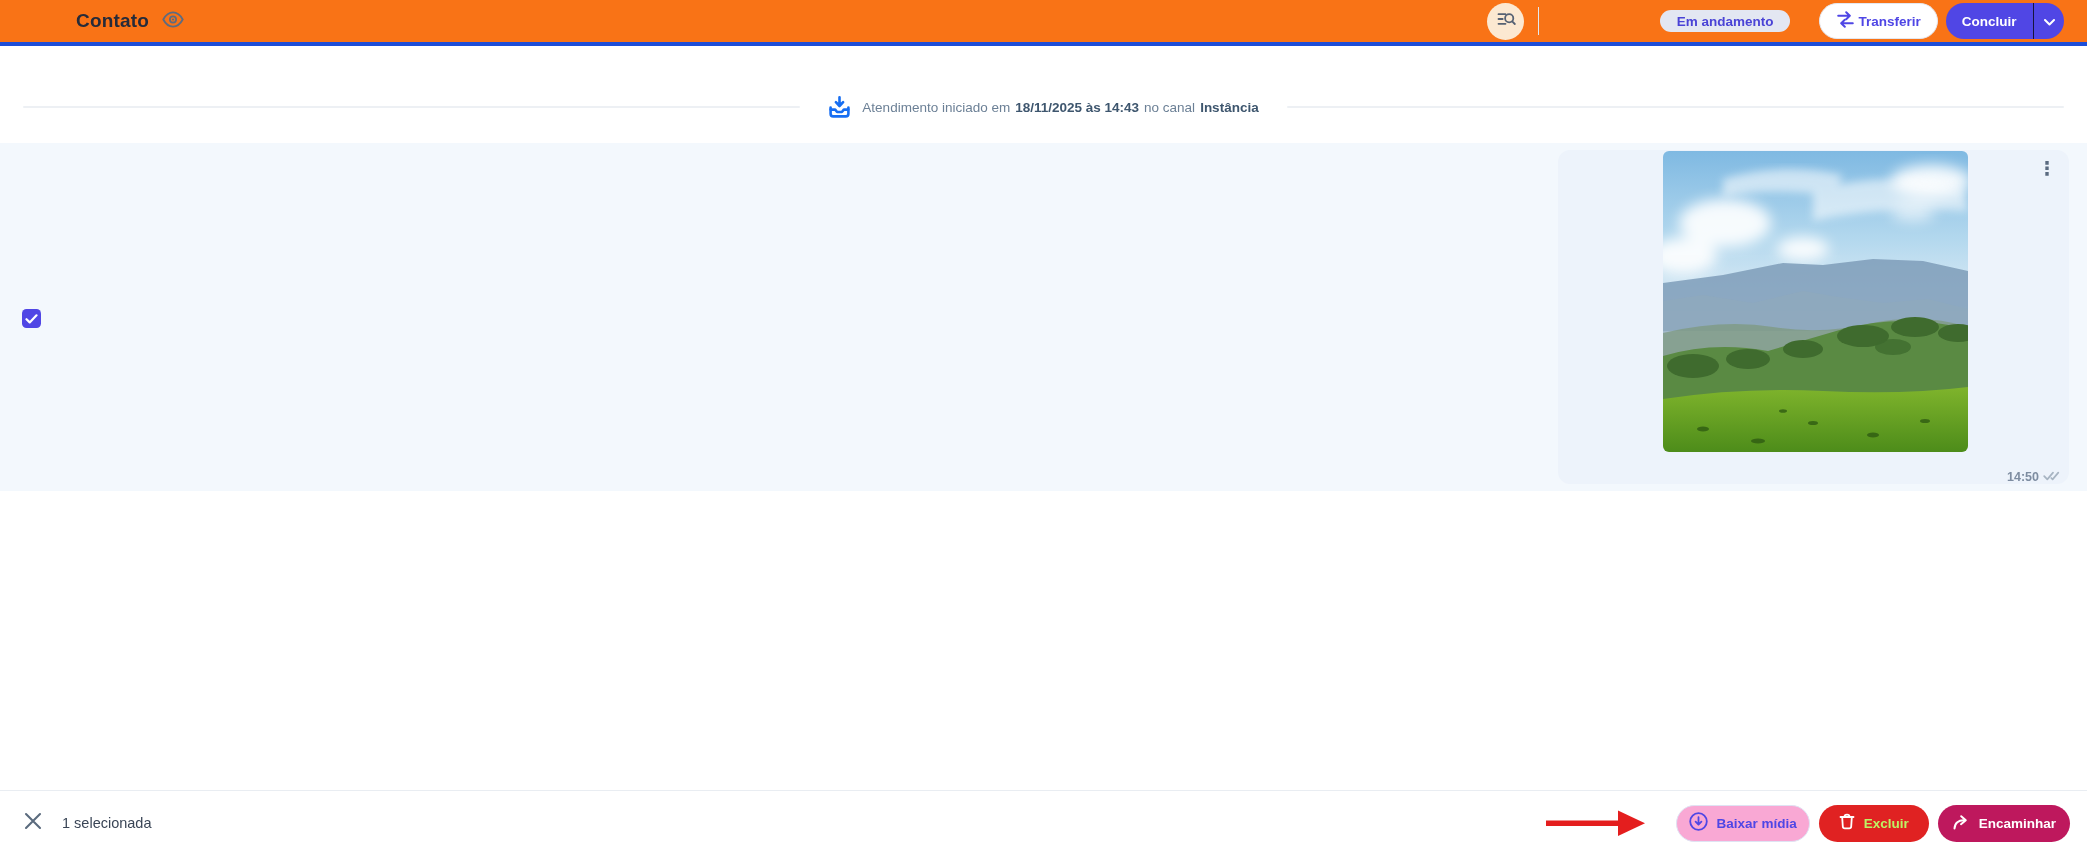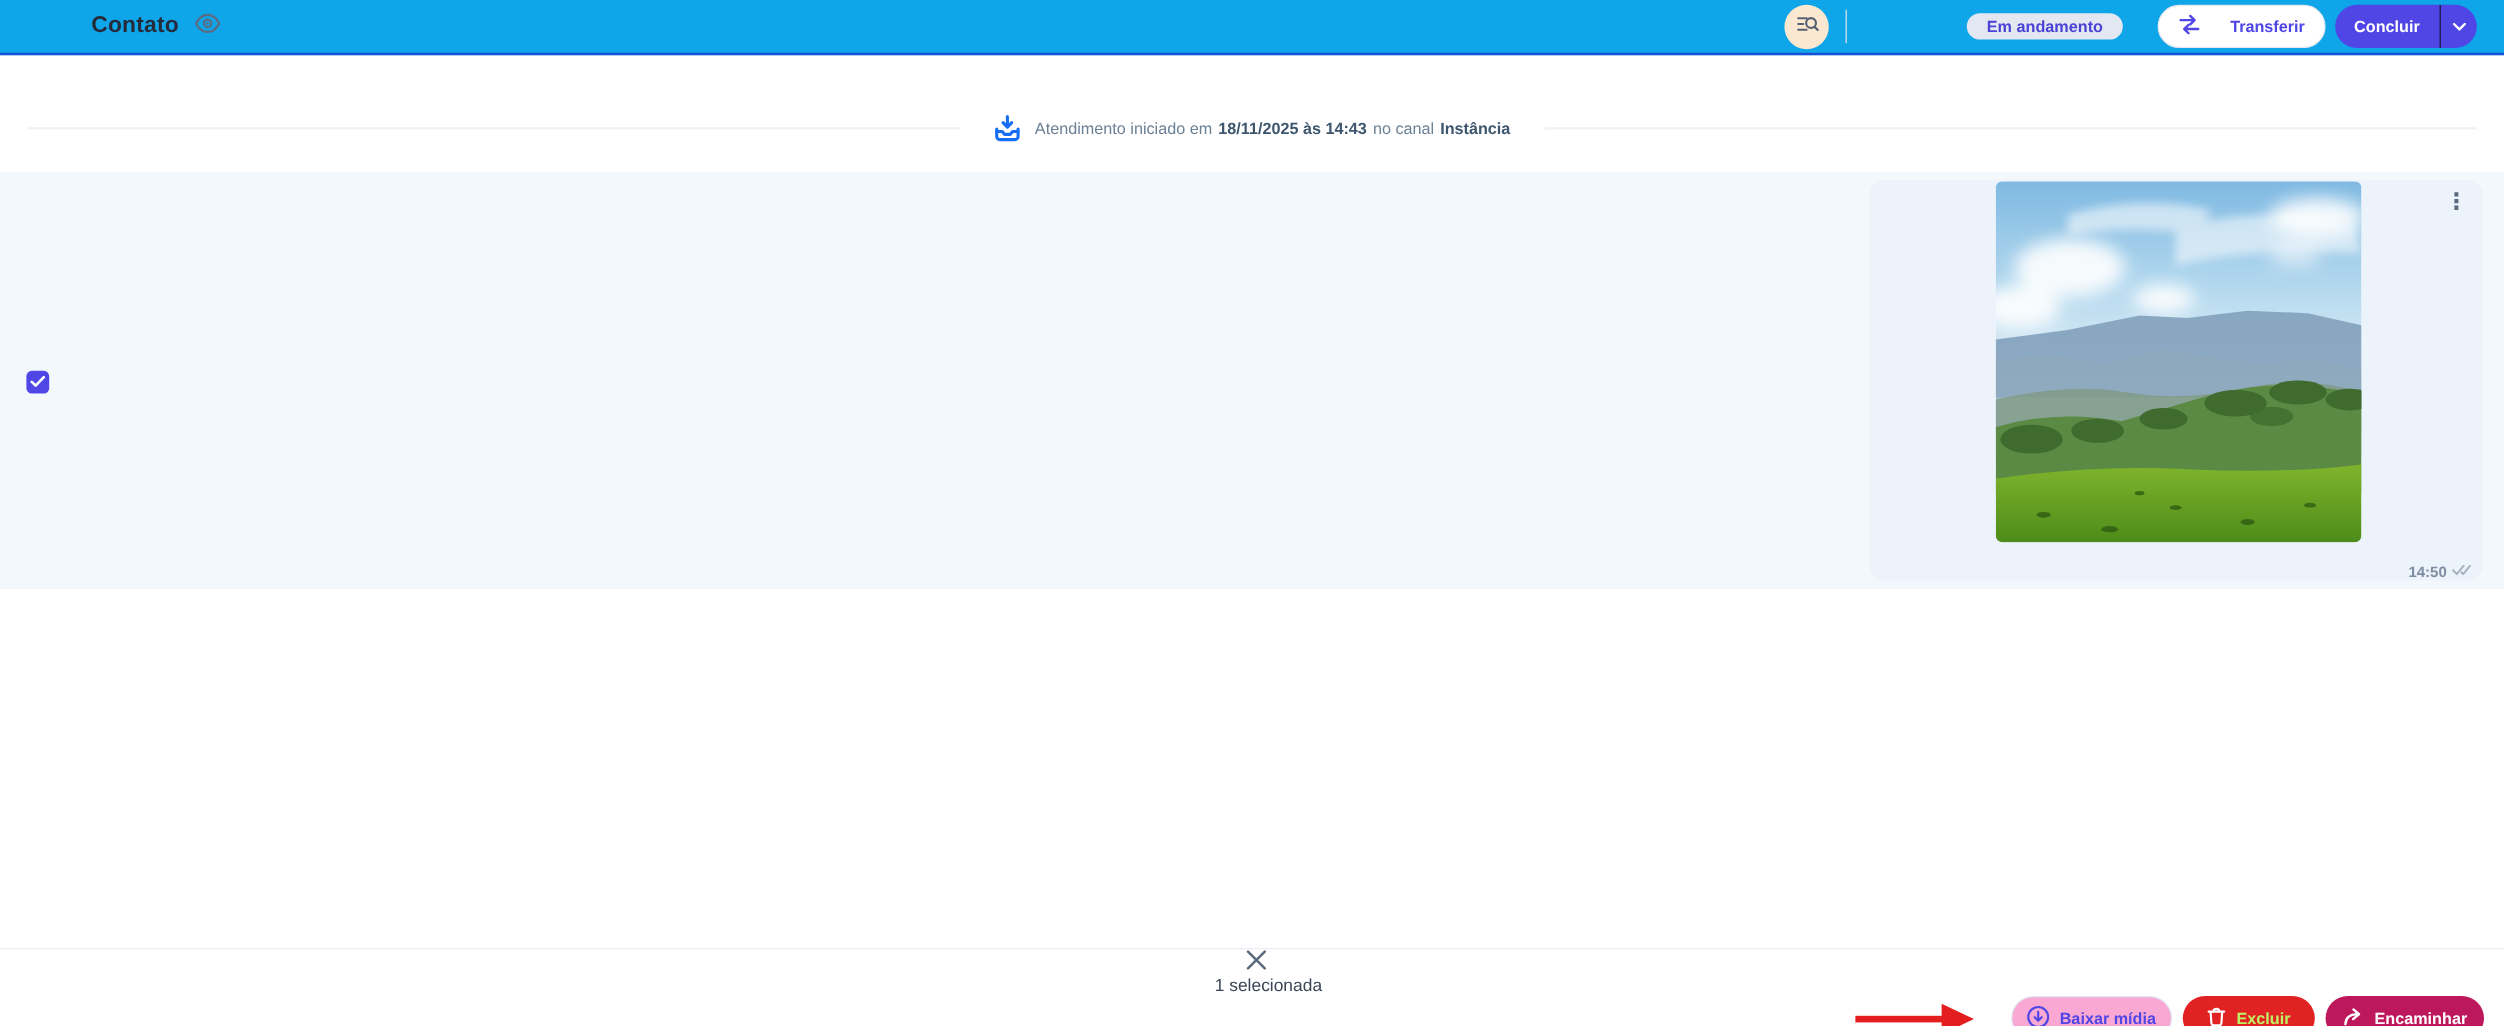--- a/index.html
+++ b/index.html
@@ -6,42 +6,42 @@
   html,body { width:2087px; height:855px; }
   body {
     font-family:"Liberation Sans","DejaVu Sans",sans-serif;
     background:#ffffff; overflow:hidden;
   }
   .app { position:relative; width:2087px; height:855px; background:#ffffff; }
 
   
   .header {
     position:absolute; top:0; left:0; right:0; height:46px;
-    background:#0ea5e9; border-bottom:2px solid #1d4ed8;
+    background:#f97316; border-bottom:4px solid #1d4ed8;
     display:flex; align-items:center; padding:0 23px 0 76px;
   }
   .title { font-size:19px; font-weight:700; color:#252b3a; letter-spacing:.2px; }
   .eye-btn { margin-left:13px; display:flex; align-items:center; cursor:pointer; }
   .header-left { display:flex; align-items:center; flex:1 1 auto; }
   .search-circle {
     width:37px; height:37px; border-radius:50%;
     background:#fce8d1; display:flex; align-items:center; justify-content:center;
     margin-left:auto; cursor:pointer;
   }
   .header-vdiv { width:1px; height:28px; background:#e3e8ee; margin:0 0 0 14px; }
   .header-right { display:flex; align-items:center; justify-content:flex-end; flex:0 0 auto; width:525px; }
   .status-pill {
     height:22px; padding:0 17px; border-radius:17px; background:#e3e7f2;
     color:#4a43d6; font-size:13.5px; font-weight:700;
     display:flex; align-items:center; margin-right:29px;
   }
   .btn-transfer {
     height:36px; padding:0 16px; border-radius:18px; background:#ffffff;
     border:1px solid #e4e7ef; color:#4f46e5; font-size:13.5px; font-weight:700;
-    display:flex; align-items:center; gap:24px; cursor:pointer;
+    display:flex; align-items:center; gap:3px; cursor:pointer;
   }
   .btn-conclude {
     margin-left:8px; height:36px; border-radius:18px; background:#5046e5;
     display:flex; align-items:stretch; overflow:hidden; cursor:pointer;
   }
   .btn-conclude .main {
     display:flex; align-items:center; padding:0 16px;
     color:#ffffff; font-size:13.5px; font-weight:700;
   }
   .btn-conclude .sep { width:1.5px; background:#17153a; }
@@ -84,21 +84,21 @@
   .msg-meta {
     position:absolute; top:325px; right:25px;
     display:flex; align-items:center; gap:4px;
   }
   .msg-time { font-size:12.5px; color:#7e8da1;font-weight:bold; }
 
   
   .sel-bar {
     position:absolute; left:0; right:0; bottom:0; height:65px;
     background:#ffffff; border-top:1px solid #e9edf2;
-    display:flex; align-items:center; padding:0 17px 0 24px;flex-direction:column;
+    display:flex; align-items:center; padding:0 17px 0 24px;
   }
   .close-btn { display:flex; align-items:center; cursor:pointer; }
   .sel-count { margin-left:20px; font-size:14.5px; font-weight:500; color:#3a4556; }
   .sel-actions { margin-left:auto; display:flex; align-items:center; gap:9px; }
   .annot-arrow { margin-right:21px; display:flex; }
   .btn-download {
     height:37px; padding:0 12px; border-radius:19px; background:#f9a8d4;
     border:1.5px solid #dfe3f3; color:#4f46e5; font-size:13.5px; font-weight:700;
     display:flex; align-items:center; gap:8px; cursor:pointer;
   }

